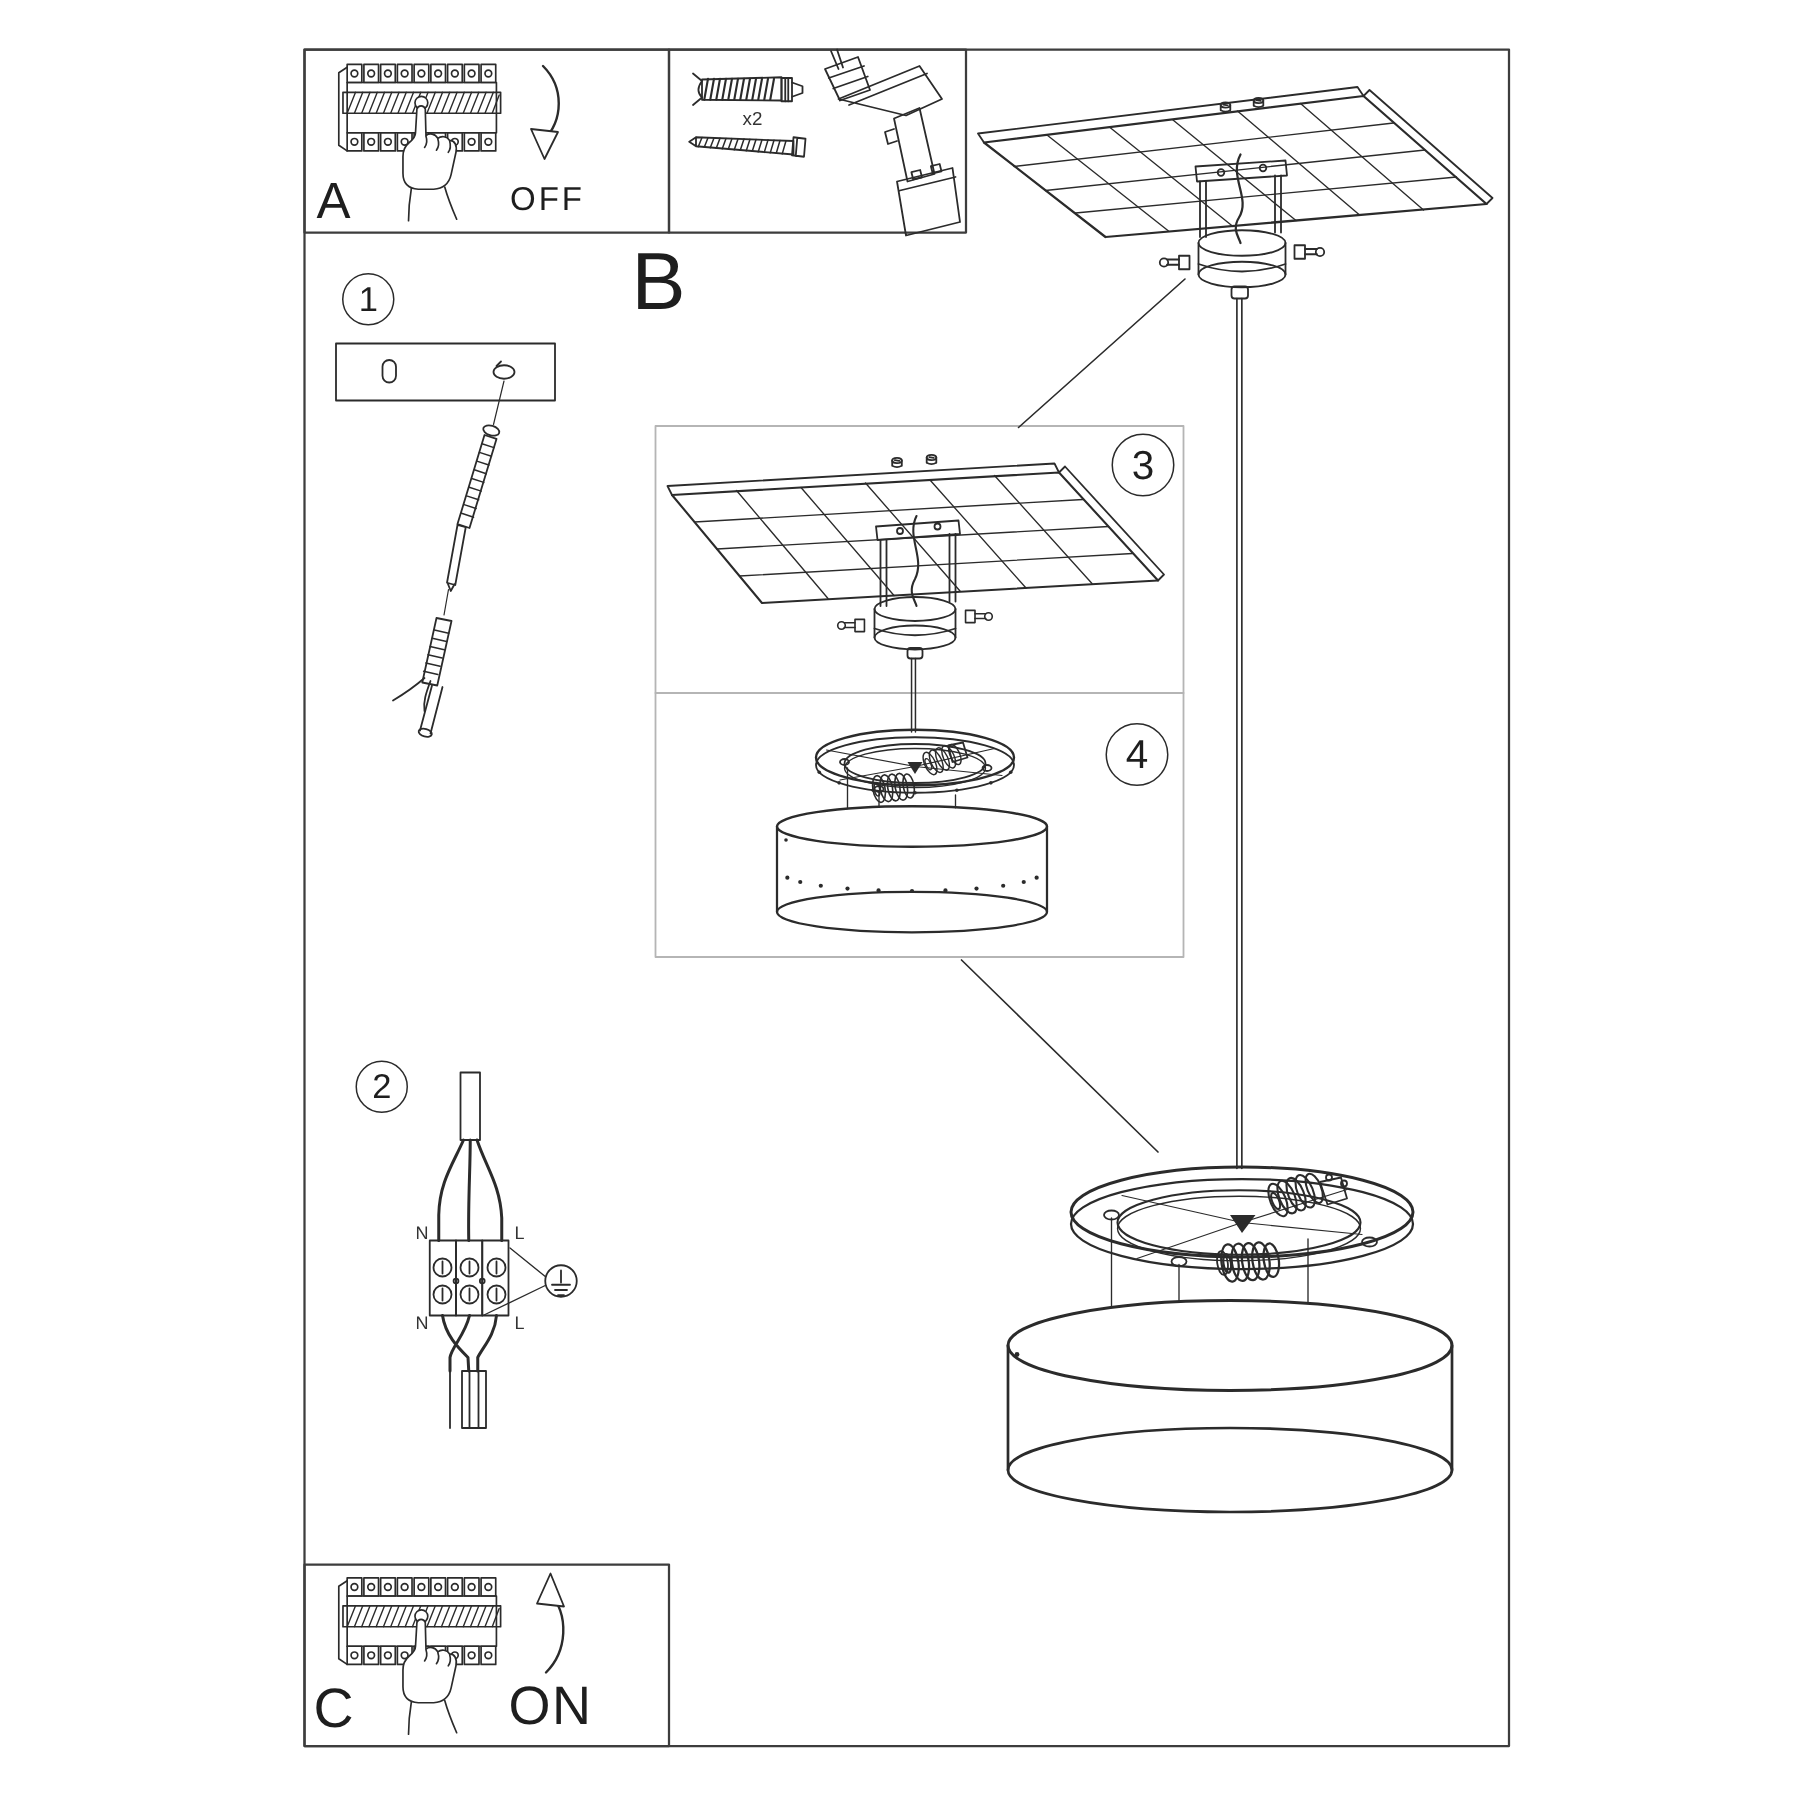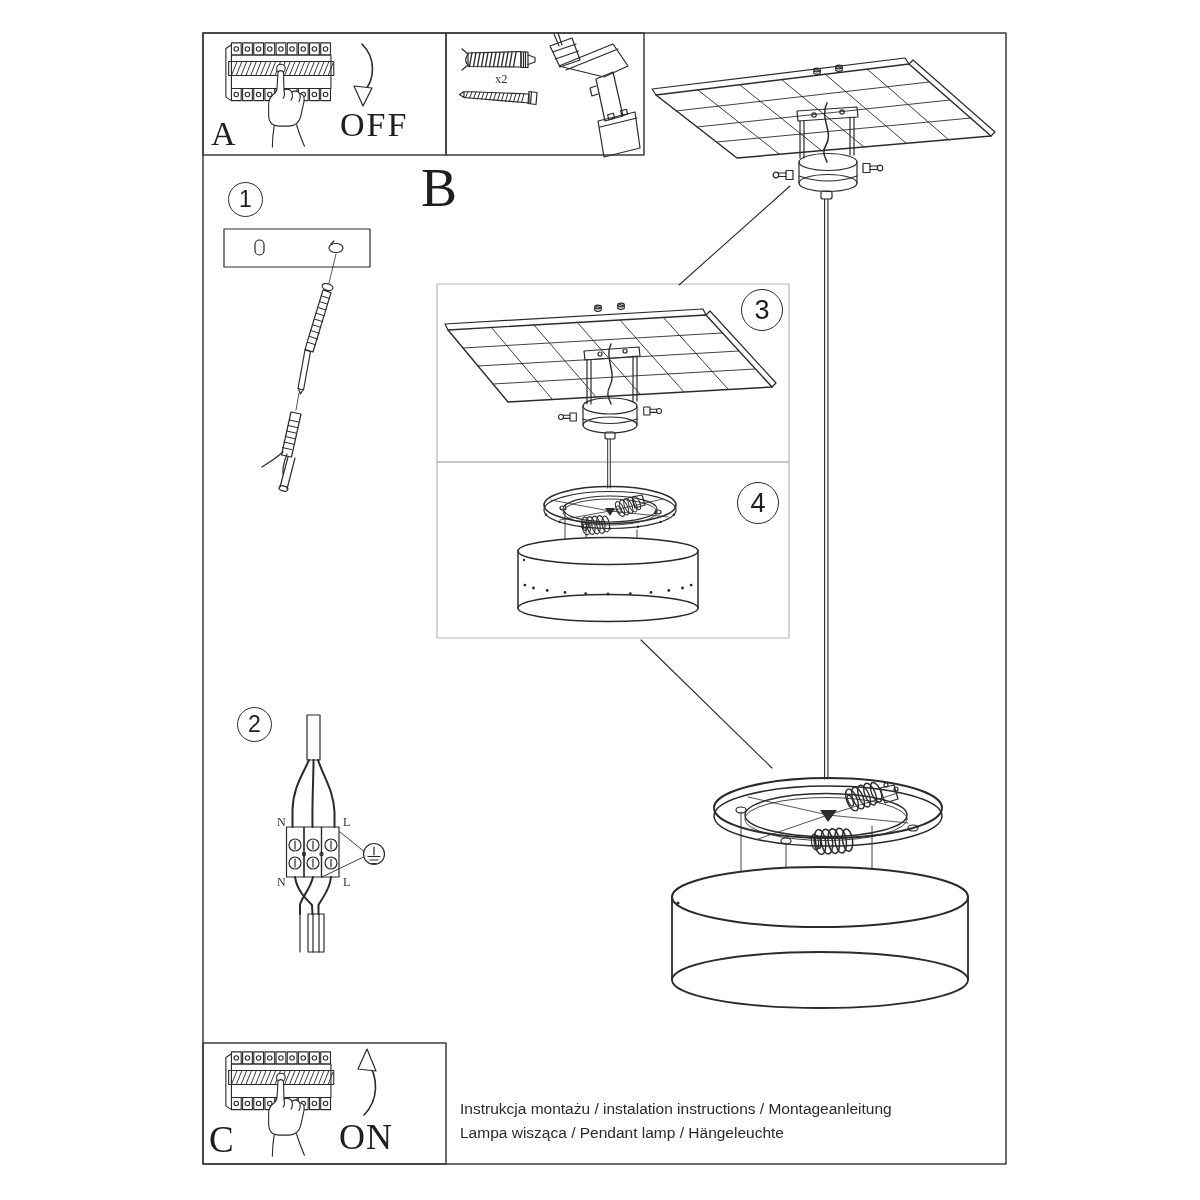--- a/index.html
+++ b/index.html
@@ -1,21 +1,21 @@
 <!DOCTYPE html>
 <html><head>
 <meta charset="utf-8">
 <style>
   html,body{margin:0;padding:0;background:#fff;}
   .sheet{position:relative;width:1200px;height:1200px;background:#fff;overflow:hidden;
          font-family:"Liberation Sans", sans-serif;color:#1e1e1e;}
   .sheet svg{position:absolute;left:0;top:0;}
-  .lbl{position:absolute;white-space:pre;color:#1e1e1e;font-family:Liberation Serif, serif;}
+  .lbl{position:absolute;white-space:pre;color:#1e1e1e;}
   #lbl-a{left:211px;top:115px;font-size:34px;}
-  #lbl-off{left:340px;top:106px;font-size:34px;letter-spacing:2px;}
+  #lbl-off{left:340px;top:120px;font-size:22px;letter-spacing:2px;}
   #lbl-b{left:421px;top:157px;font-size:54px;}
   #lbl-c{left:209px;top:1118px;font-size:37px;}
   #lbl-on{left:339px;top:1116px;font-size:36px;letter-spacing:1px;}
   #lbl-x2{left:495px;top:72px;font-size:12.5px;color:#333;}
   .wire-lbl{font-size:12px;color:#333;}
   #lbl-n-top{left:277px;top:815px;}
   #lbl-l-top{left:343px;top:815px;}
   #lbl-n-bot{left:277px;top:875px;}
   #lbl-l-bot{left:343px;top:875px;}
   .circled{position:absolute;border:1.6px solid #2b2b2b;border-radius:50%;
@@ -335,18 +335,14 @@
 <div class="circled small" id="c1">1</div>
 <div class="circled small" id="c2">2</div>
 <div class="circled big" id="c3">3</div>
 <div class="circled big" id="c4">4</div>
 
 <span class="lbl wire-lbl" id="lbl-n-top">N</span>
 <span class="lbl wire-lbl" id="lbl-l-top">L</span>
 <span class="lbl wire-lbl" id="lbl-n-bot">N</span>
 <span class="lbl wire-lbl" id="lbl-l-bot">L</span>
 
-<div class="footer">
-  <div>Instrukcja montażu / instalation instructions / Montageanleitung</div>
-  <div>Lampa wisząca / Pendant lamp / Hängeleuchte</div>
+
 </div>
 
-</div>
-
 </body></html>

